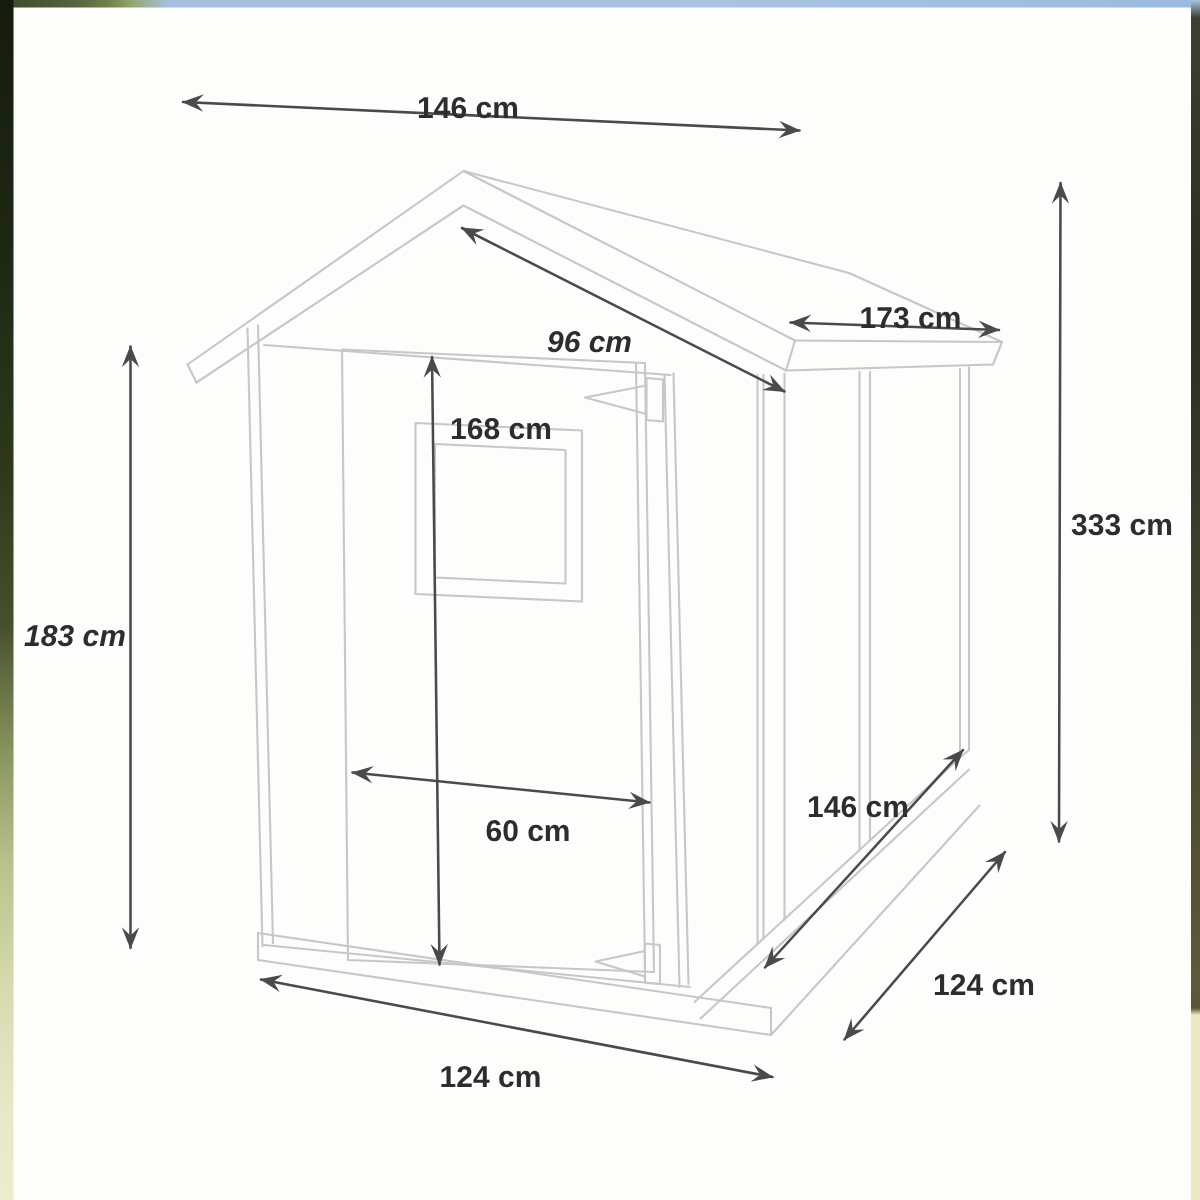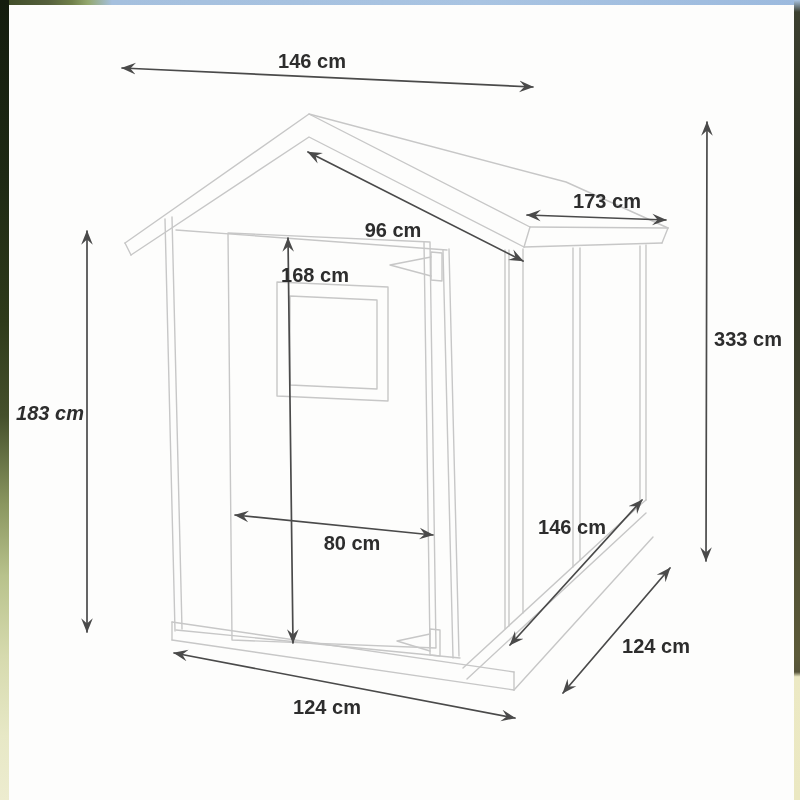--- a/index.html
+++ b/index.html
@@ -33,20 +33,21 @@
   #drawing{position:absolute;left:0;top:0;}
   .struct{stroke:#c7c7c7;stroke-width:1.4;fill:none;stroke-linecap:round;stroke-linejoin:round;}
   .dim{stroke:#4a4a4a;stroke-width:1.7;fill:none;stroke-linecap:round;}
   .dim-label{
     position:absolute;
     transform:translate(-50%,-50%);
     font-size:20px;font-weight:bold;color:#2d2d2d;
     white-space:nowrap;
     background:rgba(253,253,252,0.0);
     letter-spacing:0px;
+    margin-top:12px;
   }
 </style>
 </head>
 <body>
 
 <div id="stage">
 
   <div id="strip-top" class="strip"></div>
   <div id="strip-left" class="strip"></div>
   <div id="strip-right" class="strip"></div>
@@ -121,23 +122,23 @@
       <path d="M87,231 L87,632" marker-start="url(#arr)" marker-end="url(#arr)"></path>
       <path d="M707,122 L706,561" marker-start="url(#arr)" marker-end="url(#arr)"></path>
       <path d="M642,500 L510,645" marker-start="url(#arr)" marker-end="url(#arr)"></path>
       <path d="M670,568 L563,693" marker-start="url(#arr)" marker-end="url(#arr)"></path>
       <path d="M174,653 L515,718" marker-start="url(#arr)" marker-end="url(#arr)"></path>
       <path d="M235,515 L433,535" marker-start="url(#arr)" marker-end="url(#arr)"></path>
     </g>
   </svg>
 
   <div class="dim-label" style="left:312px;top:61px;">146 cm</div>
-  <div class="dim-label" style="left:393px;top:230px;">96 cm</div>
+  <div class="dim-label" style="left:393px;top:217px;font-style:italic;">96 cm</div>
   <div class="dim-label" style="left:607px;top:201px;">173 cm</div>
-  <div class="dim-label" style="left:315px;top:275px;">168 cm</div>
+  <div class="dim-label" style="left:334px;top:275px;">168 cm</div>
   <div class="dim-label" style="left:50px;top:413px;font-style:italic;">183 cm</div>
   <div class="dim-label" style="left:748px;top:339px;">333 cm</div>
   <div class="dim-label" style="left:572px;top:527px;">146 cm</div>
   <div class="dim-label" style="left:656px;top:646px;">124 cm</div>
   <div class="dim-label" style="left:327px;top:707px;">124 cm</div>
-  <div class="dim-label" style="left:352px;top:543px;">80 cm</div>
+  <div class="dim-label" style="left:352px;top:543px;">60 cm</div>
 
 </div>
 
 </body></html>

